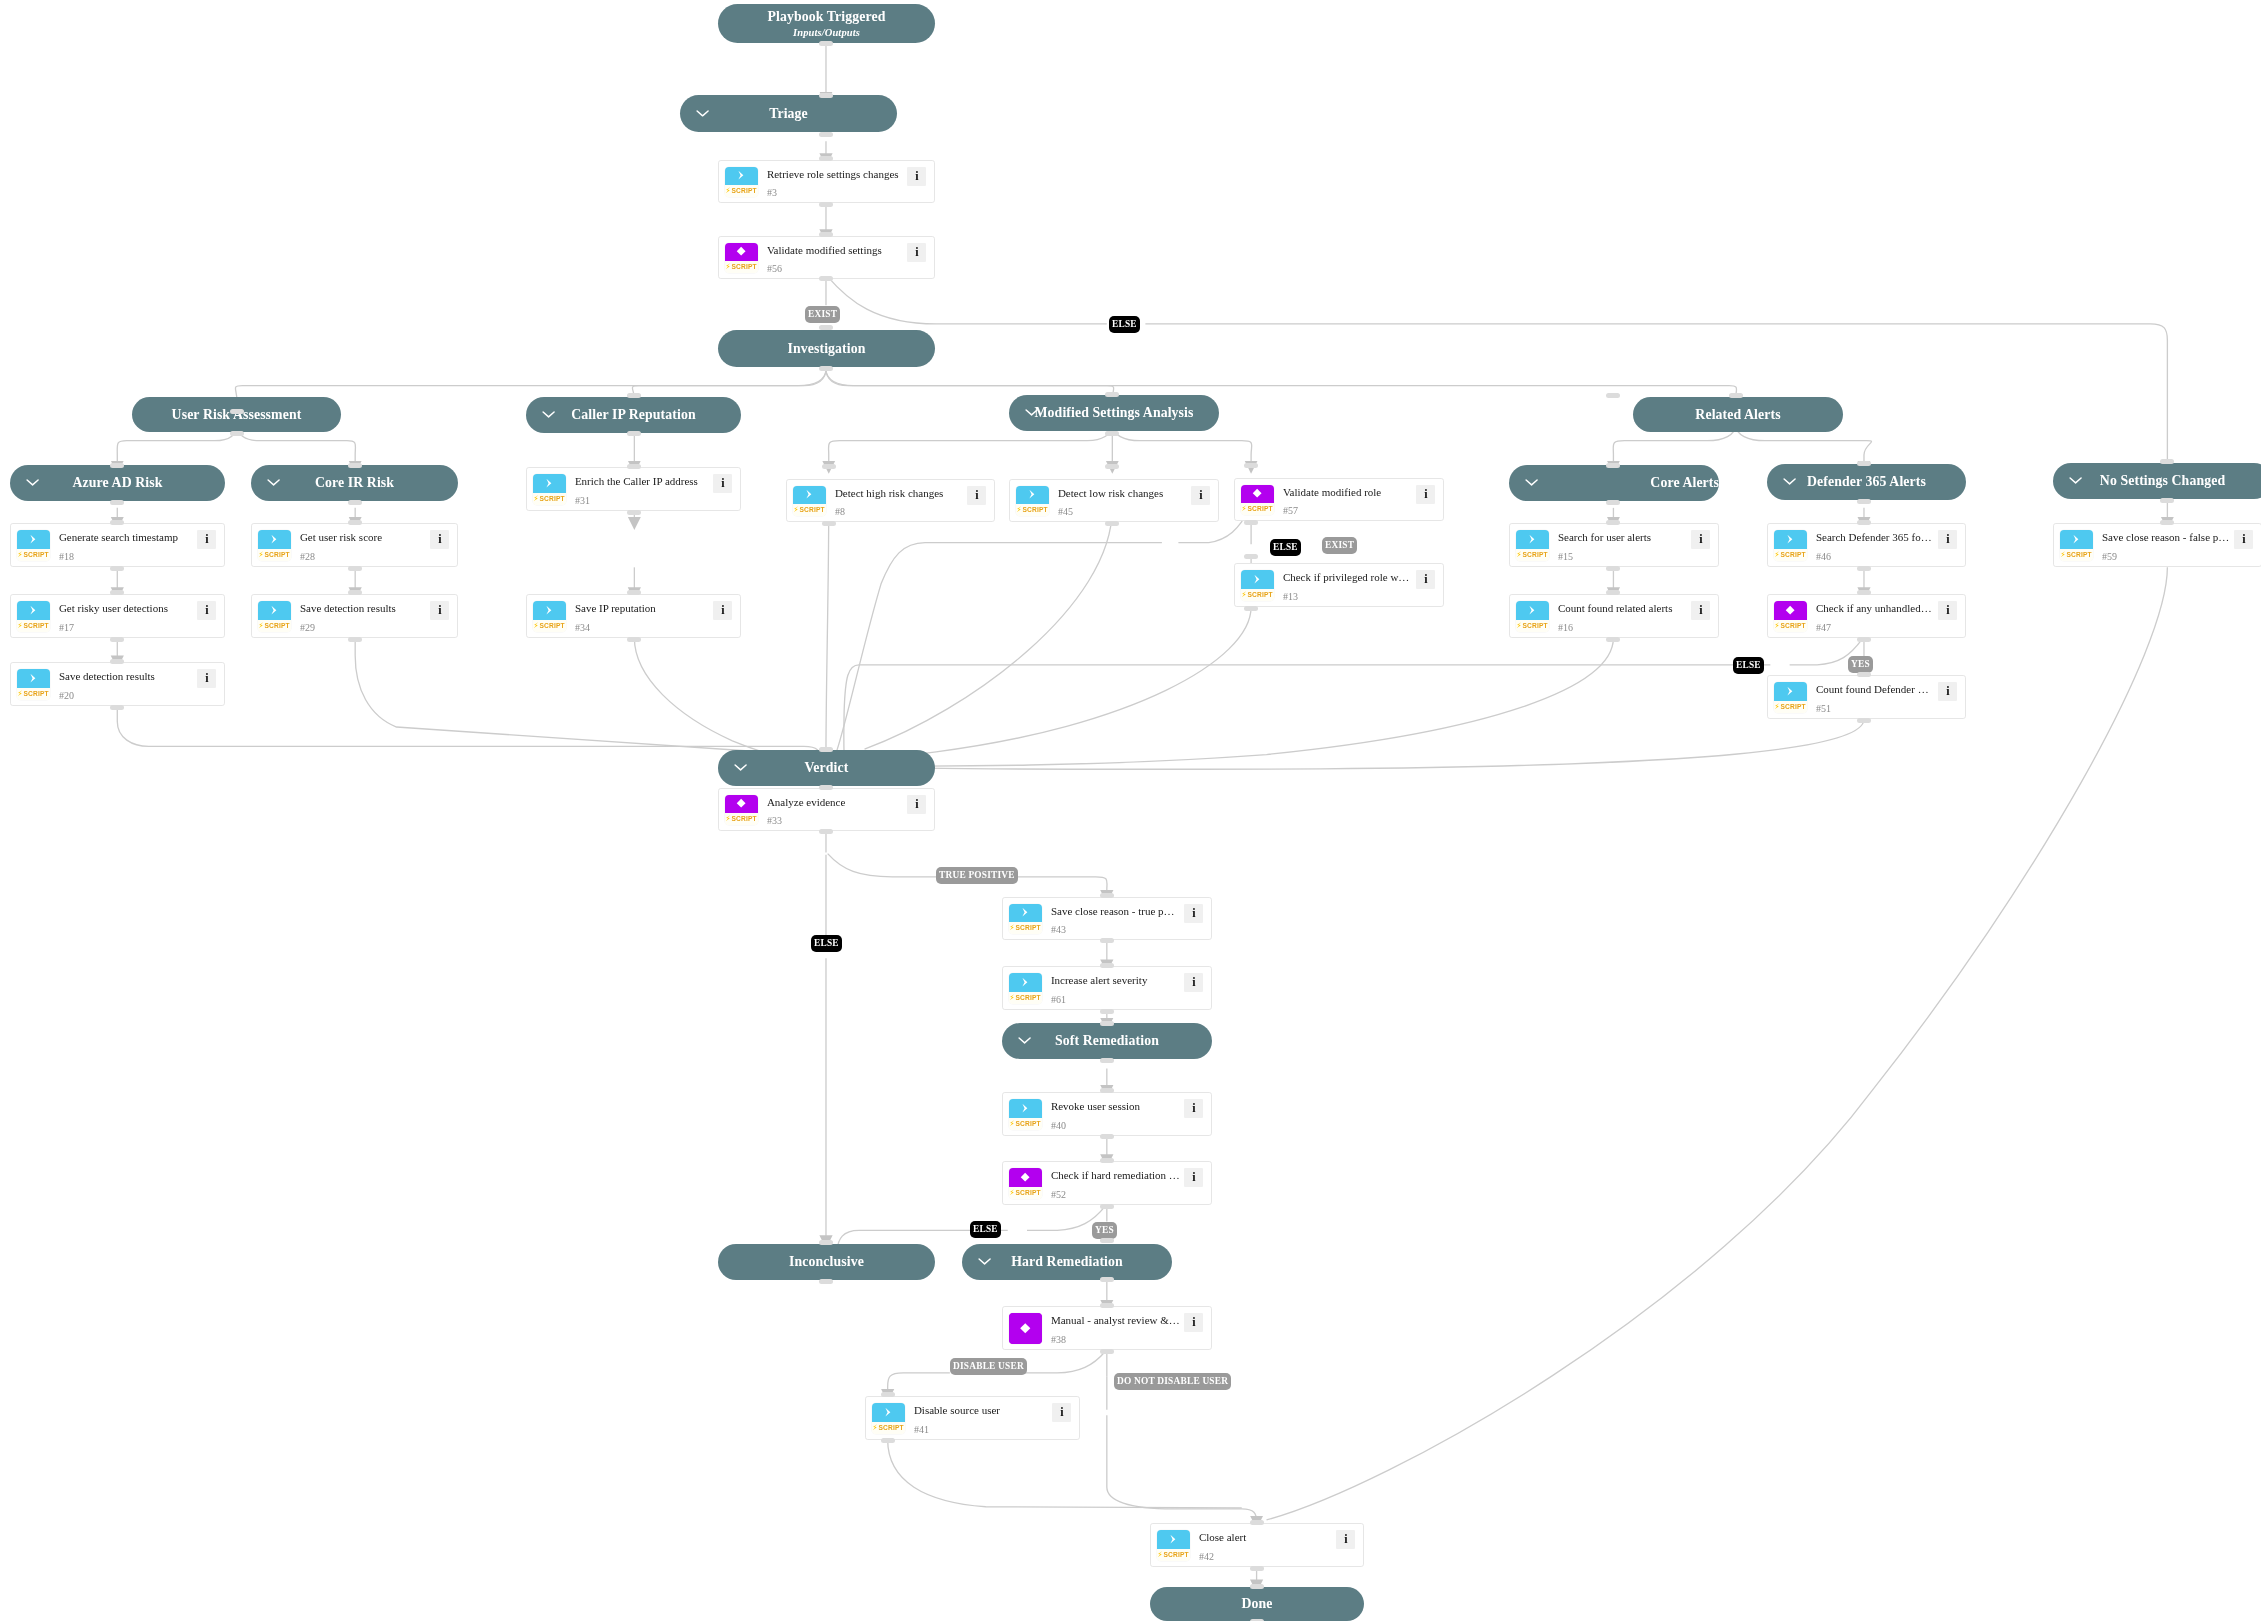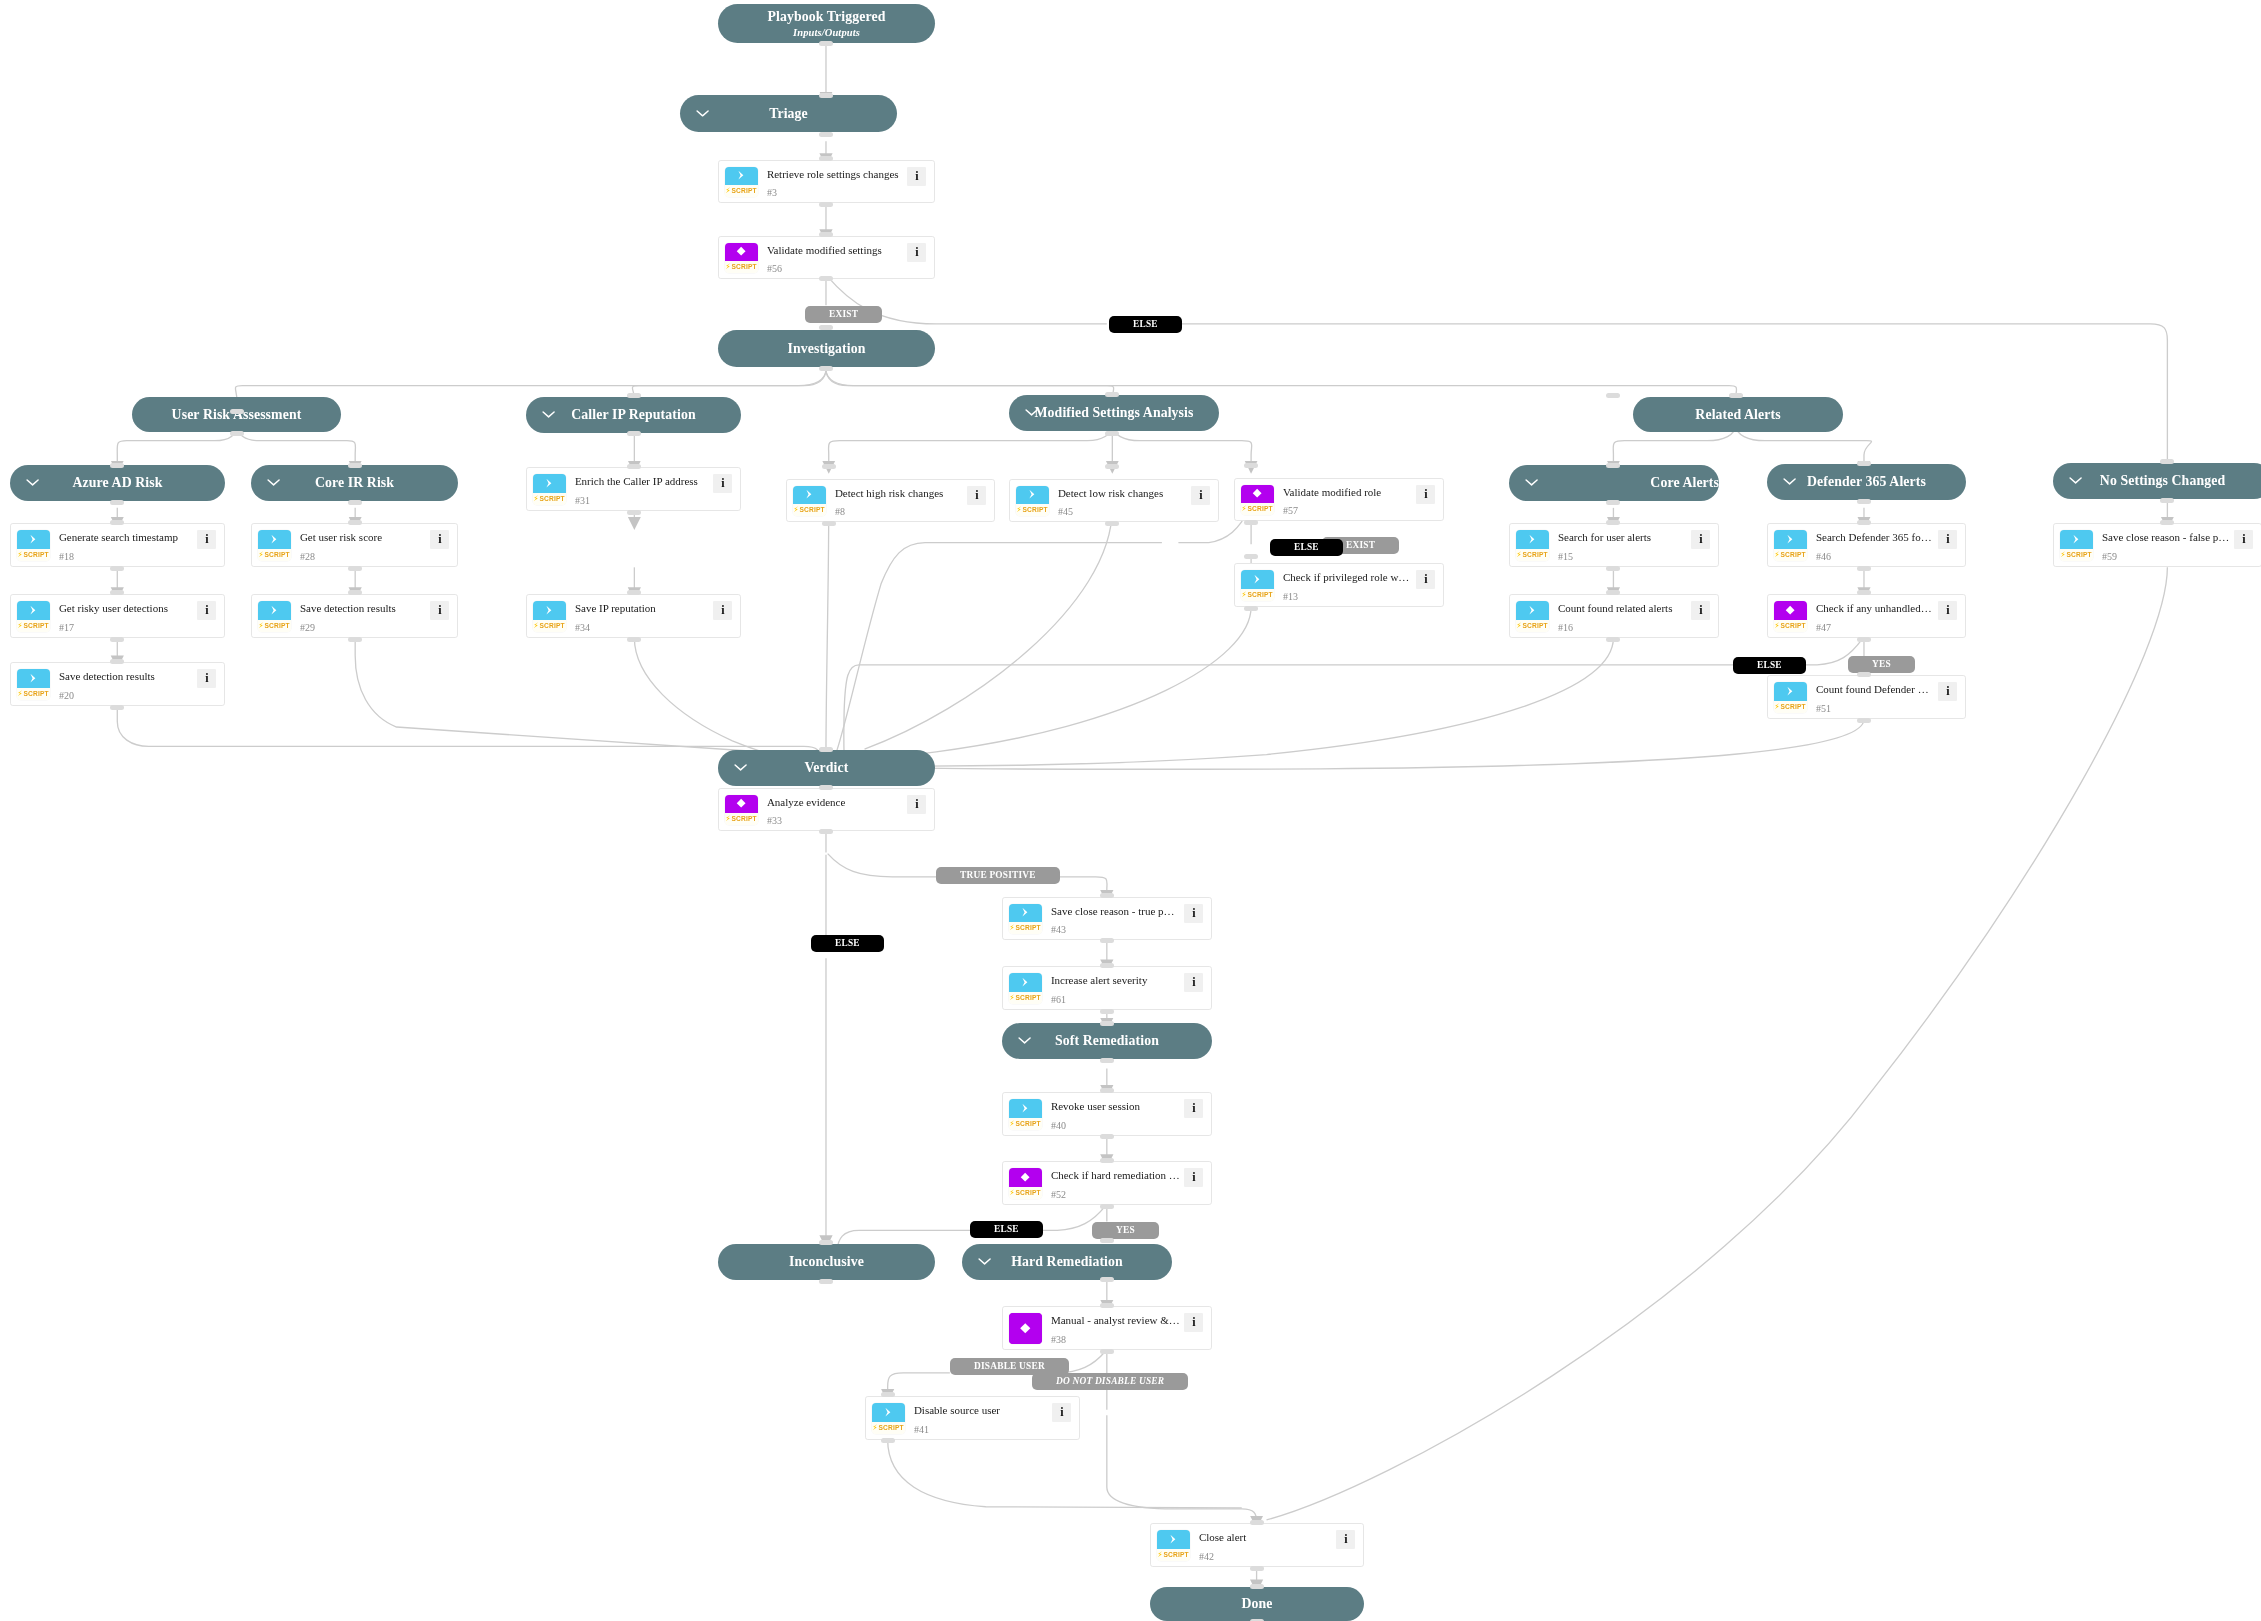--- a/index.html
+++ b/index.html
@@ -101,21 +101,21 @@
     border-radius:1.1px;
     align-self:flex-start;
   }
 
   
   .chip{
     position:absolute;
     display:flex;align-items:center;justify-content:center;
     font-size:9.4px;font-weight:600;color:#ffffff;
     border-radius:5px;
-    padding:0 24px;height:16.5px;
+    padding:0 3px;height:16.5px;
     white-space:nowrap;
     letter-spacing:0.2px;
     box-sizing:border-box;
   }
   .chip.grey{background:#9a9a9a;}
   .chip.black{background:#000000;}
 
   
   .nub{
     position:absolute;
@@ -876,21 +876,21 @@
   <div class="chip black" style="left:1109px;top:316px;">ELSE</div>
   <div class="chip grey" style="left:1322px;top:537px;">EXIST</div>
   <div class="chip black" style="left:1270px;top:539px;">ELSE</div>
   <div class="chip grey" style="left:1848px;top:656px;">YES</div>
   <div class="chip black" style="left:1733px;top:657px;">ELSE</div>
   <div class="chip grey" style="left:936px;top:867px;">TRUE POSITIVE</div>
   <div class="chip black" style="left:811px;top:935px;">ELSE</div>
   <div class="chip grey" style="left:1092px;top:1222px;">YES</div>
   <div class="chip black" style="left:970px;top:1221px;">ELSE</div>
   <div class="chip grey" style="left:950px;top:1358px;">DISABLE USER</div>
-  <div class="chip grey" style="left:1032px;top:1373px;font-style:italic;">DO NOT DISABLE USER</div>
+  <div class="chip grey" style="left:1114px;top:1373px;">DO NOT DISABLE USER</div>
 
   <div class="nub" style="left:819px;top:41px;"></div>
   <div class="nub" style="left:819px;top:93px;"></div>
   <div class="nub" style="left:819px;top:132px;"></div>
   <div class="nub" style="left:819px;top:156px;"></div>
   <div class="nub" style="left:819px;top:202px;"></div>
   <div class="nub" style="left:819px;top:232px;"></div>
   <div class="nub" style="left:819px;top:276px;"></div>
   <div class="nub" style="left:819px;top:325px;"></div>
   <div class="nub" style="left:819px;top:366px;"></div>

